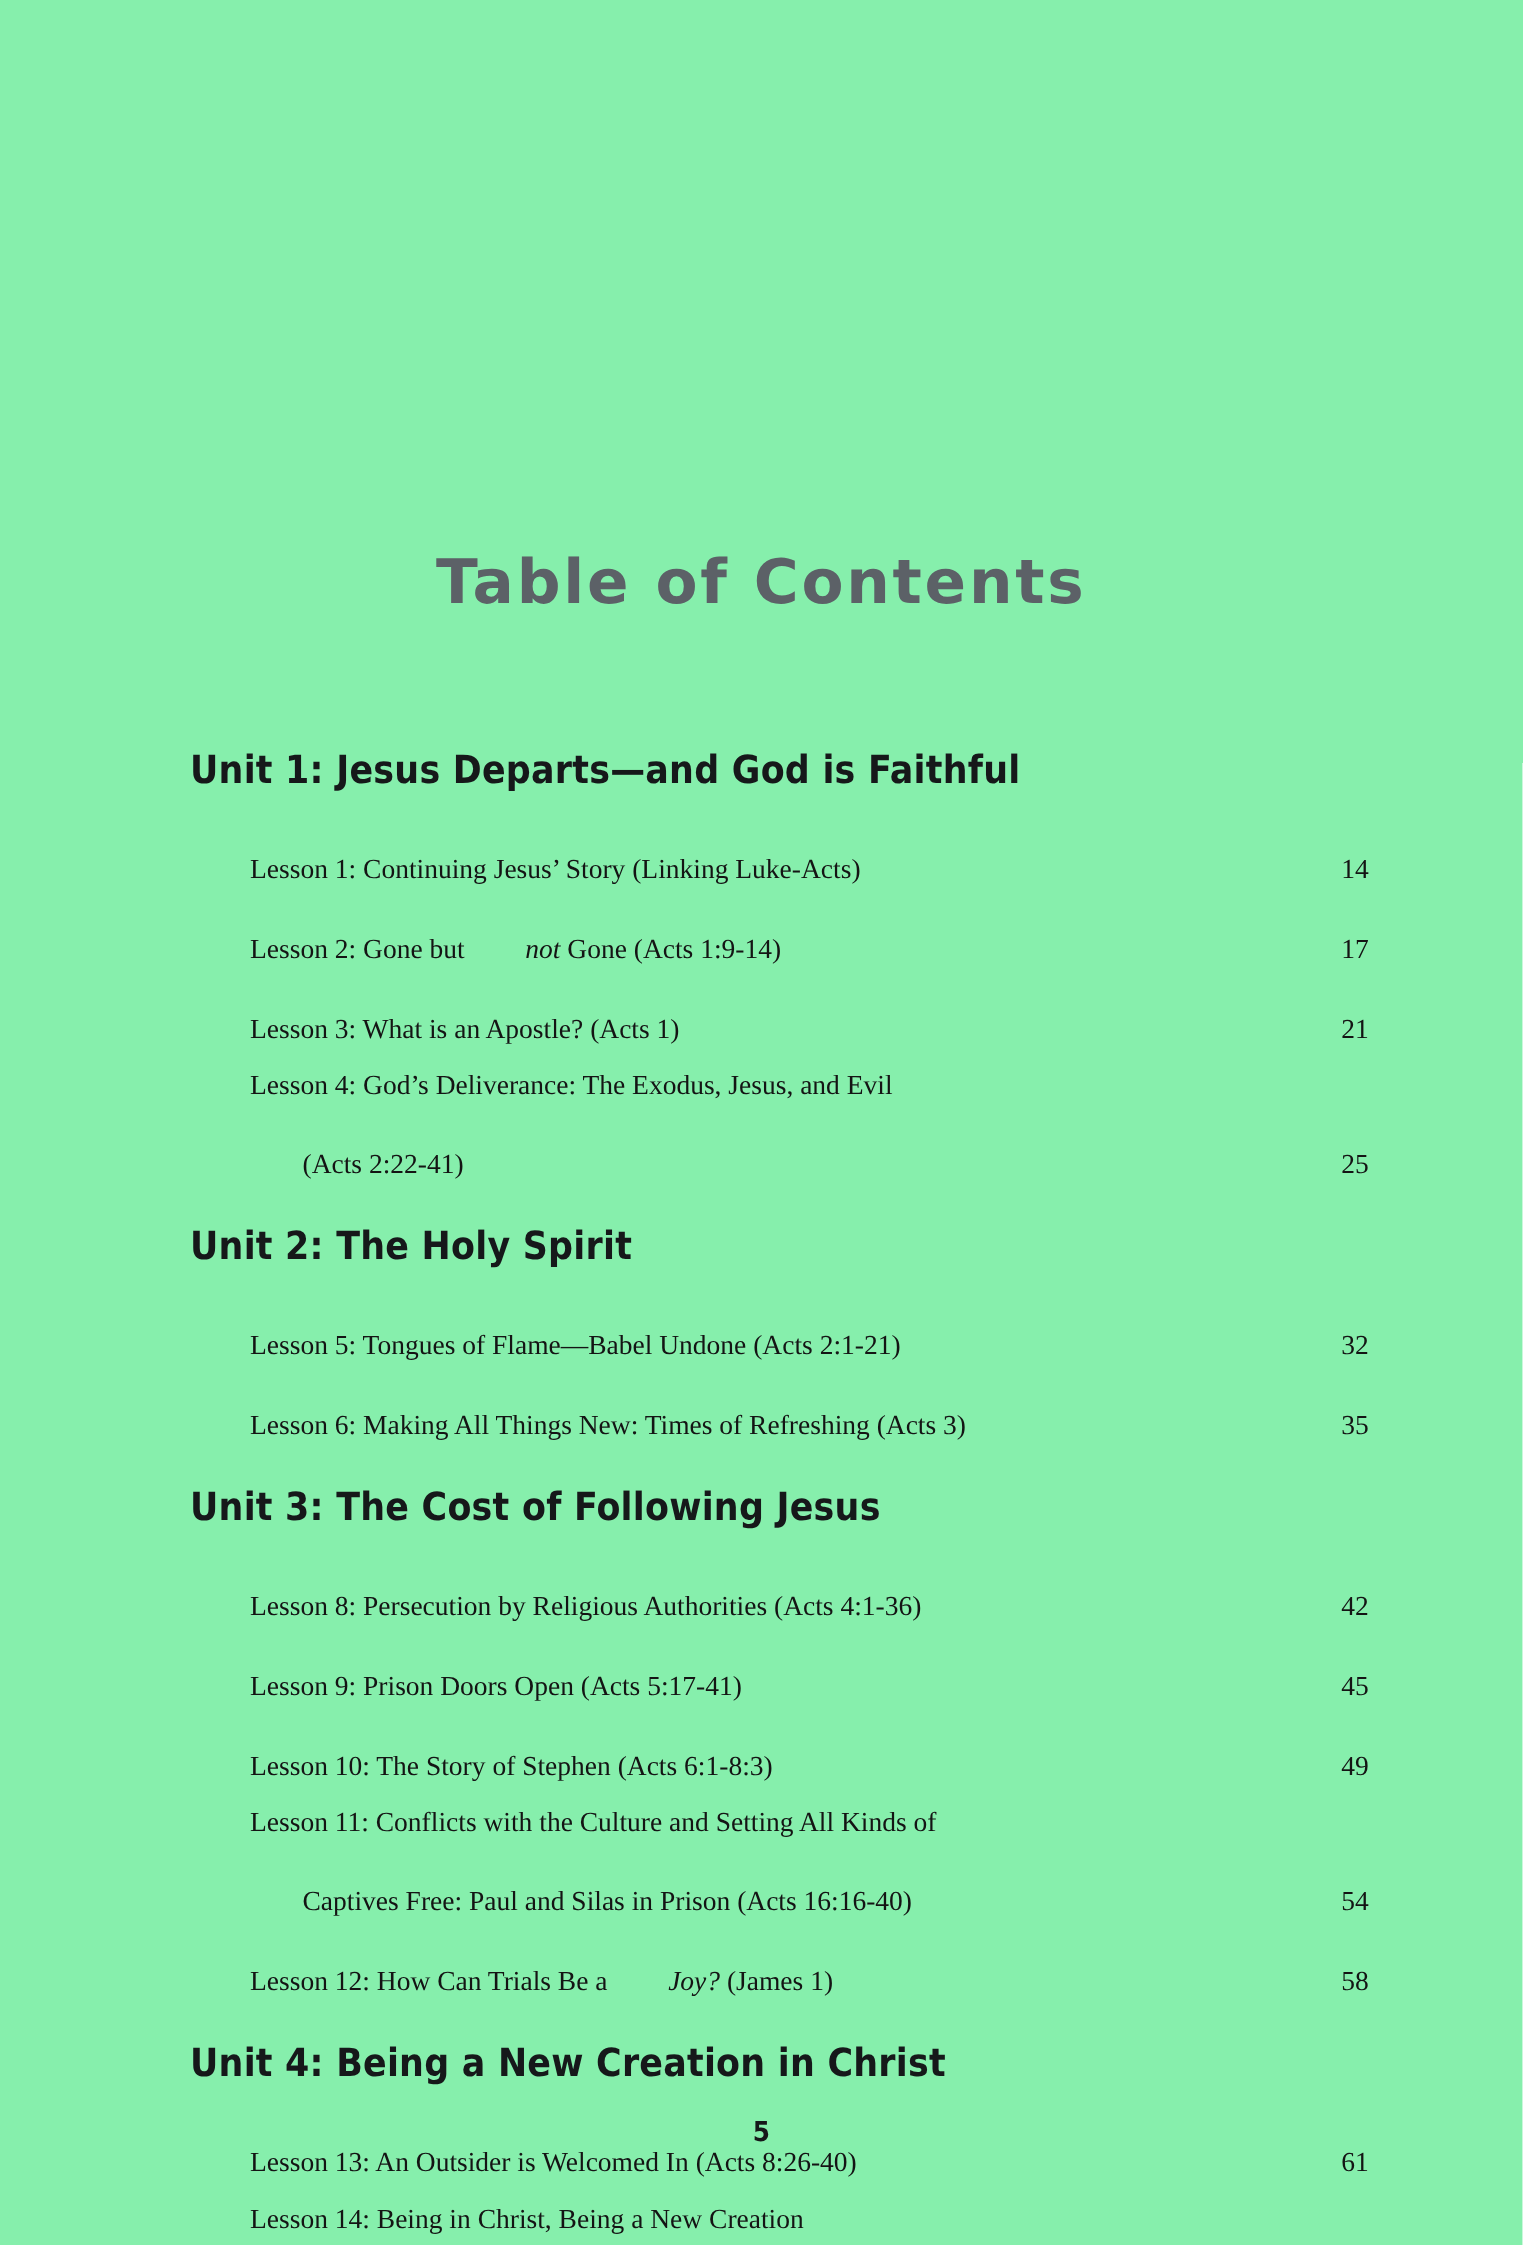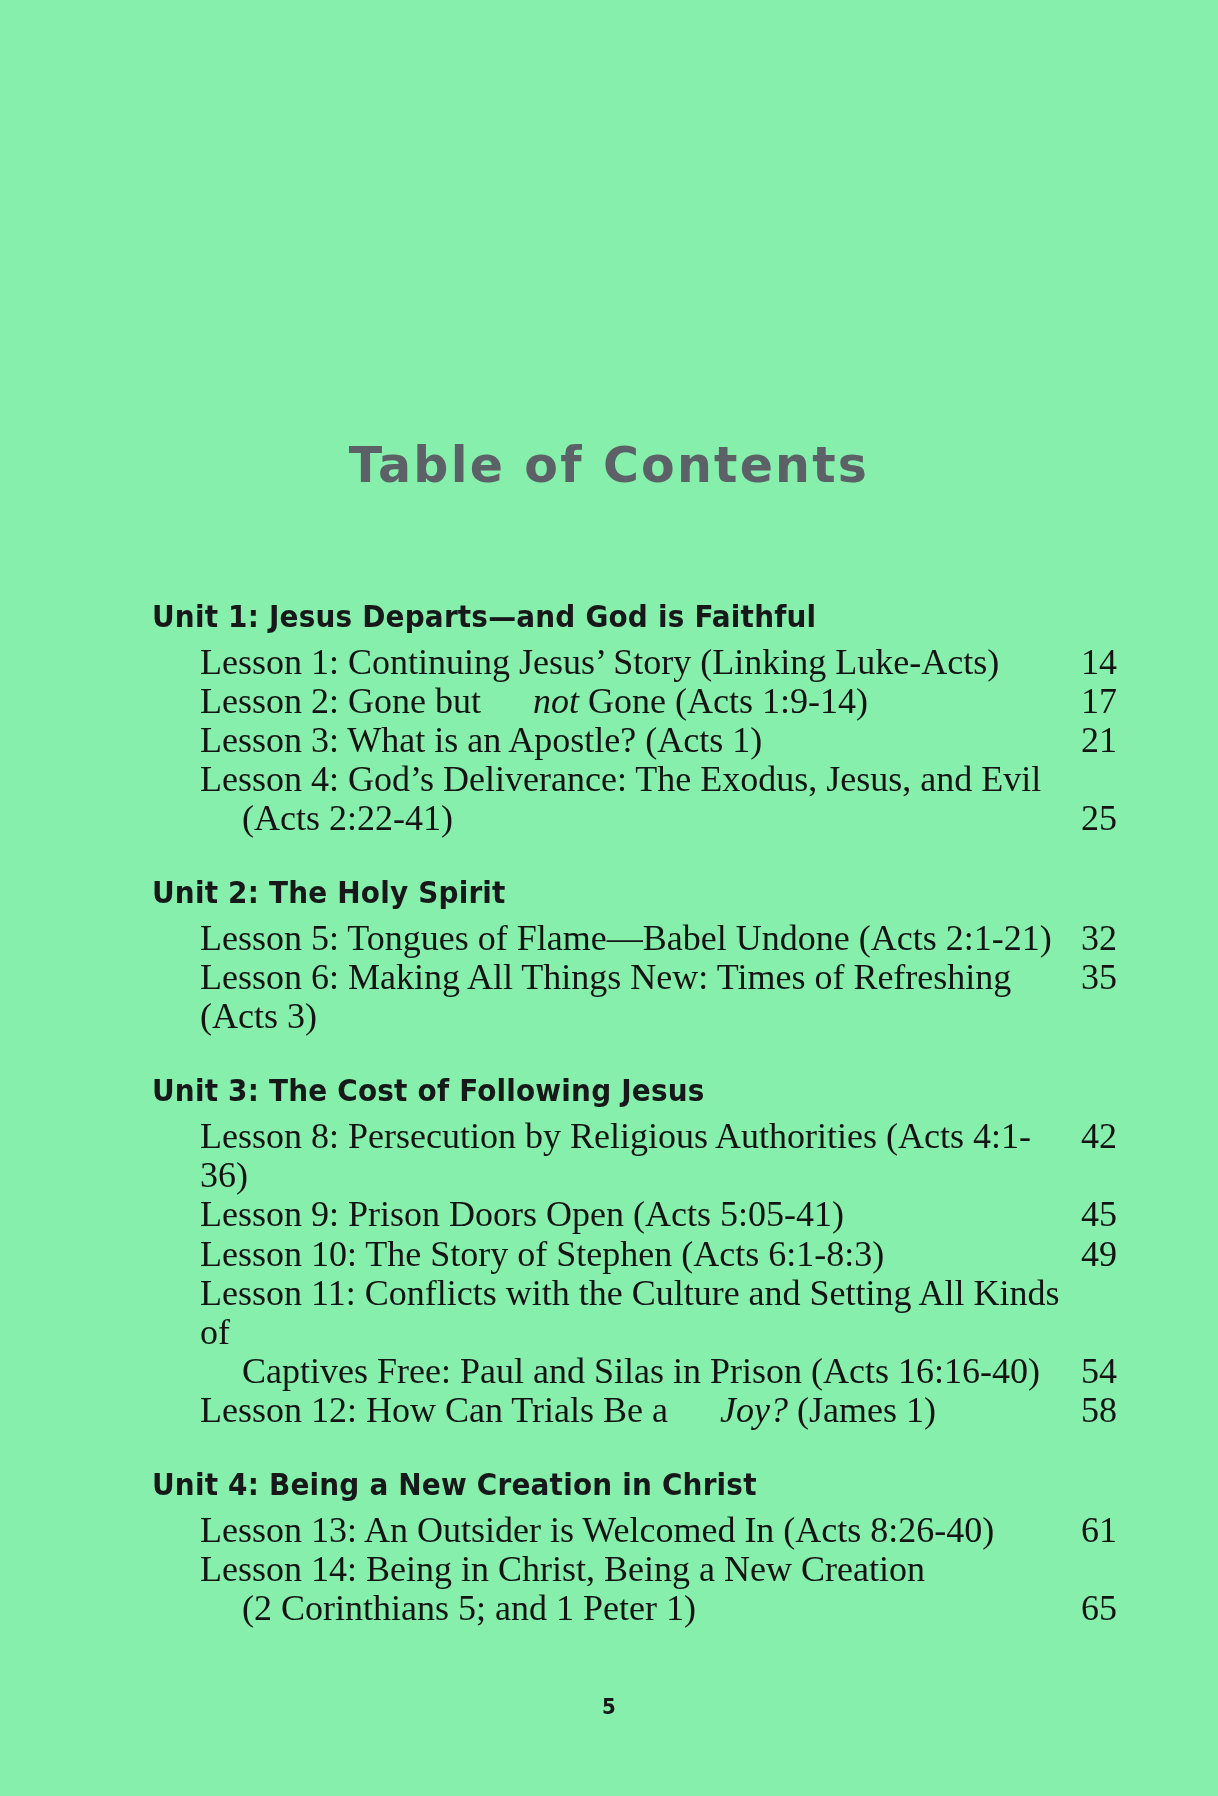--- a/index.html
+++ b/index.html
@@ -79,44 +79,45 @@
   
   .lesson-list {
     margin: 0;
     padding: 0;
     list-style: none;
   }
   .lesson {
     position: relative;
     padding-left: 48px;     
     padding-right: 0;
-    font-size: 36px;
+    font-size: 22px;
     line-height: 1.085;
     color: #141414;
   }
   .lesson-line {
     display: flex;
     align-items: baseline;
   }
   .lesson-text {
     flex: 0 1 auto;
   }
   .lesson-text.cont {
     padding-left: 42px;     
   }
   .lesson-dots {
     flex: 1 1 auto;
     min-width: 12px;
   }
   .lesson-page {
     flex: 0 0 auto;
     width: 52px;
-    text-align: center;
+    text-align: left;
     font-variant-numeric: lining-nums;
     white-space: nowrap;
+    margin-top: 40px;
   }
   .lesson-page.empty { visibility: hidden; }
 
   em.ital { font-style: italic; margin-left: 43px; }
 
   
   .folio {
     position: absolute;
     top: 1694px;
     left: 0;
@@ -199,21 +200,21 @@
           <ul class="lesson-list">
             <li class="lesson">
               <div class="lesson-line">
                 <span class="lesson-text">Lesson 8: Persecution by Religious Authorities (Acts 4:1-36)</span>
                 <span class="lesson-dots"></span>
                 <span class="lesson-page">42</span>
               </div>
             </li>
             <li class="lesson">
               <div class="lesson-line">
-                <span class="lesson-text">Lesson 9: Prison Doors Open (Acts 5:05-41)</span>
+                <span class="lesson-text">Lesson 9: Prison Doors Open (Acts 5:17-41)</span>
                 <span class="lesson-dots"></span>
                 <span class="lesson-page">45</span>
               </div>
             </li>
             <li class="lesson">
               <div class="lesson-line">
                 <span class="lesson-text">Lesson 10: The Story of Stephen (Acts 6:1-8:3)</span>
                 <span class="lesson-dots"></span>
                 <span class="lesson-page">49</span>
               </div>

